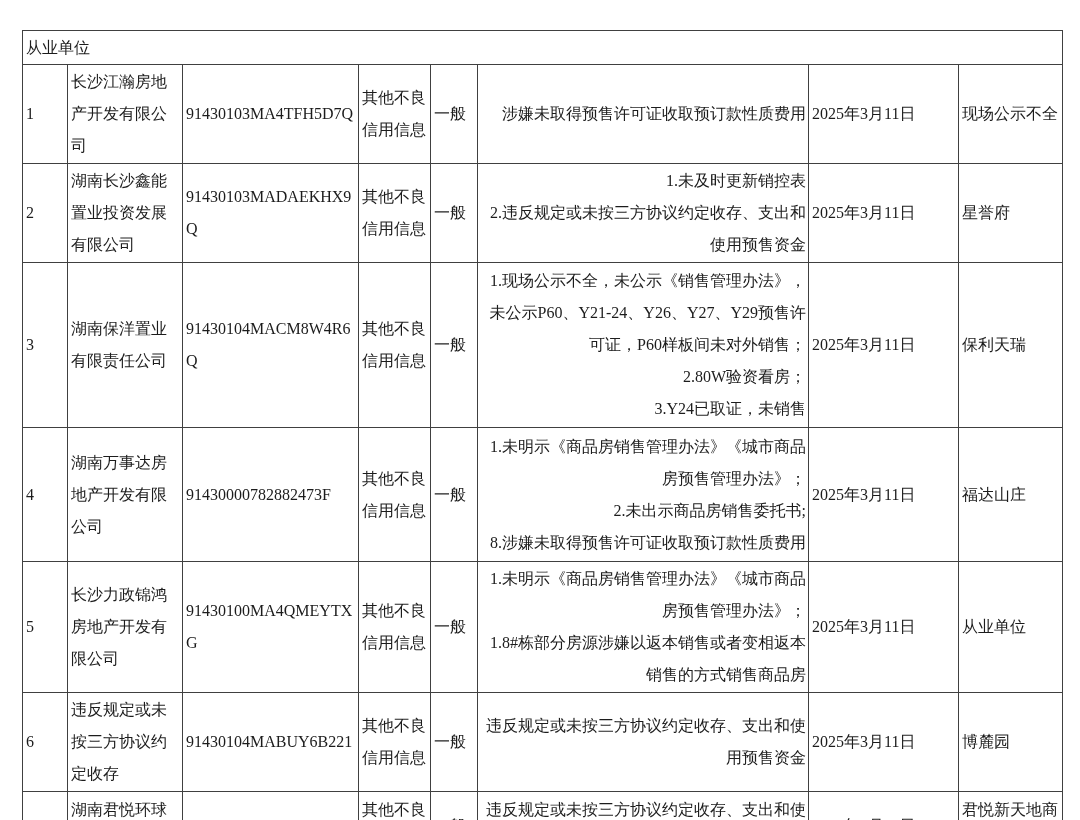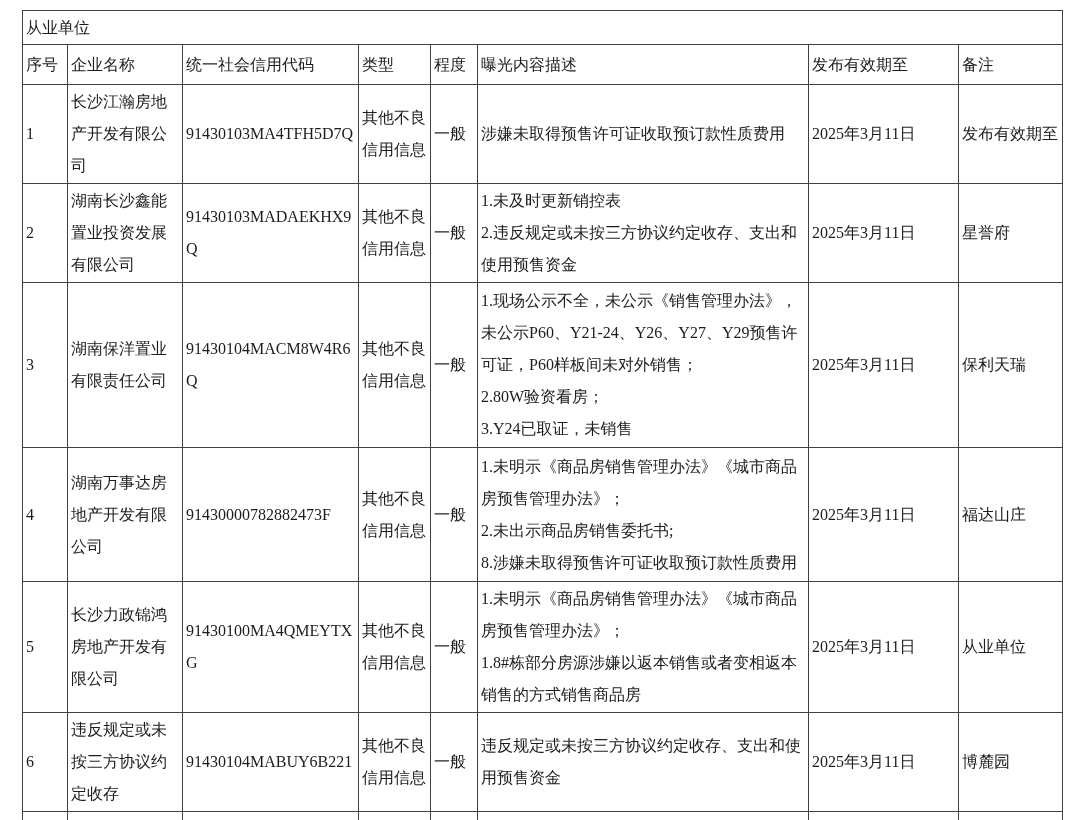--- a/index.html
+++ b/index.html
@@ -7,21 +7,21 @@
     padding: 0;
     background: #ffffff;
     font-family: "Liberation Serif", "DejaVu Serif", serif;
     color: #1c1c1c;
   }
   .page {
     width: 1080px;
     height: 820px;
     background: #ffffff;
     box-sizing: border-box;
-    padding: 10px 0 0 22px;
+    padding: 30px 0 0 22px;
     overflow: hidden;
   }
   table.exposure {
     border-collapse: collapse;
     table-layout: fixed;
     width: 1040px;
     font-size: 16px;
   }
   table.exposure td, table.exposure th {
     border: 1px solid #404040;
@@ -40,64 +40,54 @@
   tr.header-row th {
     height: 37px;
   }
   tbody tr:nth-child(1) { height: 72px; }
   tbody tr:nth-child(2) { height: 95px; }
   tbody tr:nth-child(3) { height: 165px; }
   tbody tr:nth-child(4) { height: 134px; }
   tbody tr:nth-child(5) { height: 131px; }
   tbody tr:nth-child(6) { height: 66px; }
   tbody tr:nth-child(7) { height: 68px; }
-  .desc-line { display: block; }
+  .desc-line { display: block; text-align: right; }
 </style>
 </head>
 <body>
 
 <div class="page">
   <table class="exposure">
     <colgroup>
       <col style="width:45px">
       <col style="width:115px">
       <col style="width:176px">
       <col style="width:72px">
       <col style="width:47px">
       <col style="width:331px">
       <col style="width:150px">
       <col style="width:104px">
     </colgroup>
     <thead>
       <tr class="title-row">
         <td colspan="8">从业单位</td>
       </tr>
-      <tr class="header-row">
-        <th>序号</th>
-        <th>企业名称</th>
-        <th>统一社会信用代码</th>
-        <th>类型</th>
-        <th>程度</th>
-        <th>曝光内容描述</th>
-        <th>发布有效期至</th>
-        <th>备注</th>
-      </tr>
     </thead>
     <tbody>
         <tr>
           <td>1</td>
           <td>长沙江瀚房地产开发有限公司</td>
           <td>91430103MA4TFH5D7Q</td>
           <td>其他不良信用信息</td>
           <td>一般</td>
           <td>
             <div class="desc-line">涉嫌未取得预售许可证收取预订款性质费用</div>
           </td>
           <td>2025年3月11日</td>
-          <td>发布有效期至</td>
+          <td>现场公示不全</td>
         </tr>
         <tr>
           <td>2</td>
           <td>湖南长沙鑫能置业投资发展有限公司</td>
           <td>91430103MADAEKHX9Q</td>
           <td>其他不良信用信息</td>
           <td>一般</td>
           <td>
             <div class="desc-line">1.未及时更新销控表</div>
             <div class="desc-line">2.违反规定或未按三方协议约定收存、支出和使用预售资金</div>

